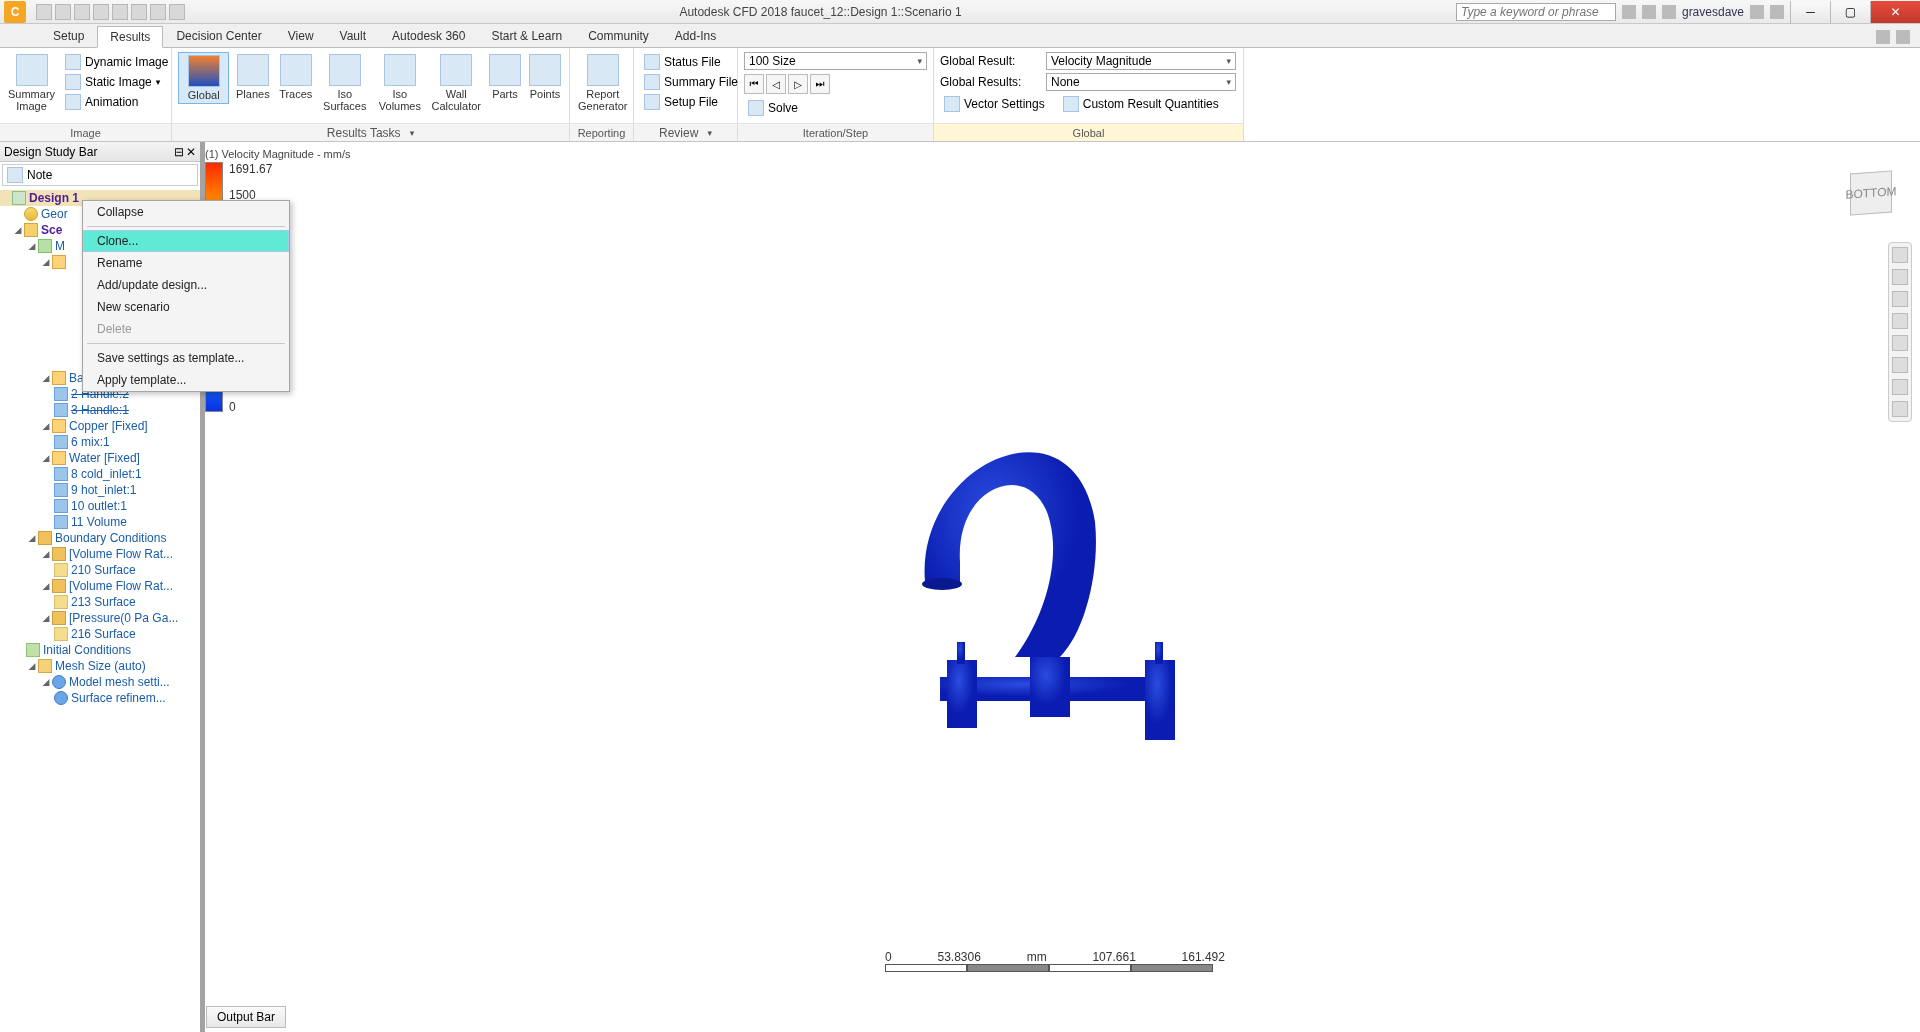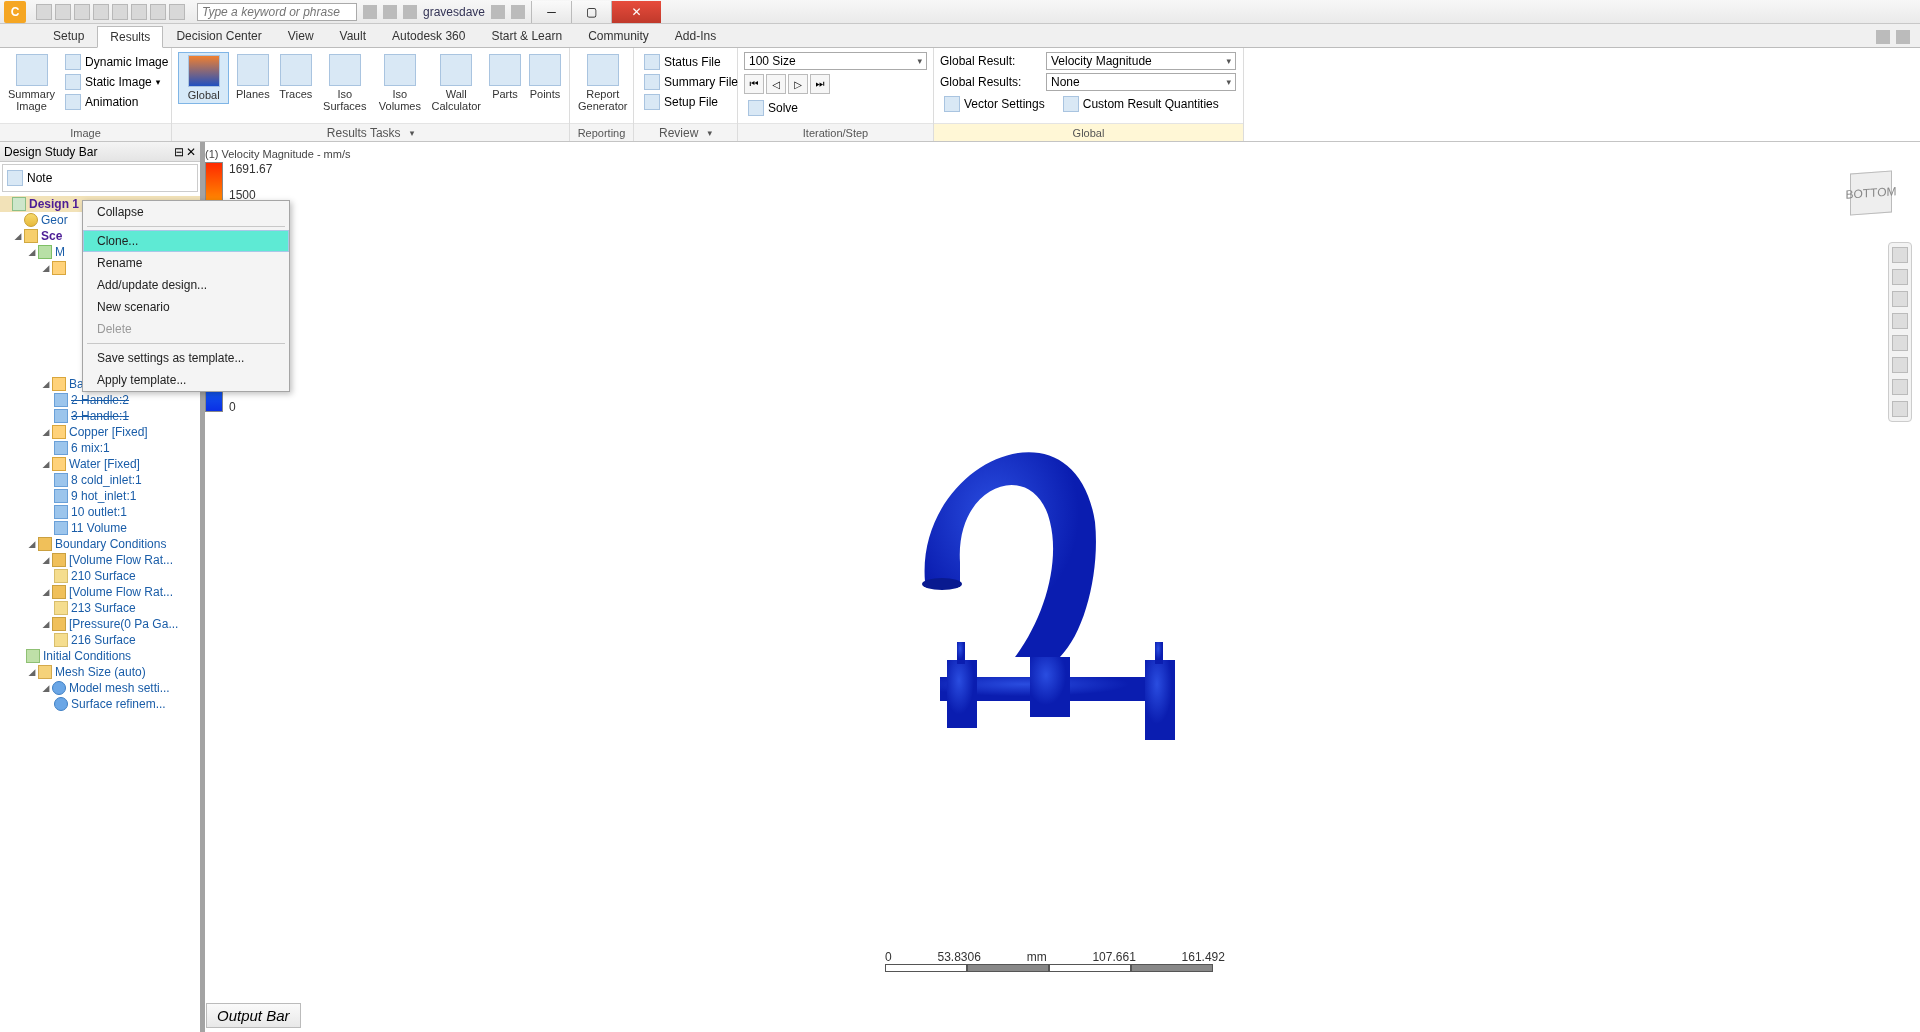--- a/index.html
+++ b/index.html
@@ -41,21 +41,21 @@
 .stepbtns { display:flex; gap:2px; }
 .stepbtn { width:20px; height:20px; border:1px solid #bbb; background:#f6f6f6; display:flex; align-items:center; justify-content:center; font-size:10px; }
 
 
 .main { display:flex; height:calc(1032px - 24px - 24px - 94px); position:relative; }
 
 
 .dsb { width:205px; border-right:5px solid #a3a3a3; display:flex; flex-direction:column; background:#fff; }
 .dsb .hdr { height:20px; background:linear-gradient(#f4f4f4,#e4e4e4); border-bottom:1px solid #c8c8c8; display:flex; align-items:center; padding:0 4px; font-size:11px; }
 .dsb .hdr .ctl { margin-left:auto; display:flex; gap:2px; }
-.dsb .note { height:28px; border:1px solid #ccc; margin:2px; display:flex; align-items:center; padding:0 4px; }
+.dsb .note { height:22px; border:1px solid #ccc; margin:2px; display:flex; align-items:center; padding:0 4px; }
 .dsb .tree { flex:1; overflow:hidden; padding:2px 0; position:relative; }
 .treeitem { display:flex; align-items:center; white-space:nowrap; padding:1px 0; }
 .treeitem .exp { width:12px; text-align:center; color:#666; font-size:9px; }
 .treeitem .ico2 { width:14px; height:14px; margin-right:3px; display:inline-block; }
 .treeitem .txt { color:#1a5da8; }
 .treeitem .txt.strike { text-decoration:line-through; }
 .treeitem.bold .txt { font-weight:bold; color:#4c1d95; }
 .treeitem.sel { background:#f2e2b8; }
 .ico-design{ background: #cde6cb; border:1px solid #8bbf87; }
 .ico-geom  { background:linear-gradient(#f7d96b,#e7b93c); border:1px solid #c9a030; border-radius:50%; }
@@ -88,37 +88,38 @@
 .viewcube { position:absolute; right:28px; top:30px; width:42px; height:42px; background:#eee; border:1px solid #bbb; display:flex; align-items:center; justify-content:center; font-size:8px; color:#888; transform:skewY(-4deg); }
 .navbar3d { position:absolute; right:8px; top:100px; width:24px; background:#f3f3f3; border:1px solid #ccc; border-radius:4px; padding:4px 0; display:flex; flex-direction:column; align-items:center; gap:6px; }
 .navbar3d .nb { width:16px; height:16px; background:#ddd; border:1px solid #bbb; }
 .scalebar { position:absolute; left:680px; bottom:60px; display:flex; align-items:center; font-size:10px; color:#333; }
 .scalebar .seg { width:82px; height:8px; border:1px solid #555; }
 .scalebar .seg.dark{ background:#888; }
 .scalebar .lbls { position:absolute; top:-14px; left:0; width:100%; display:flex; justify-content:space-between; }
 
 
 .outputbar { position:absolute; left:206px; bottom:4px; }
-.outputbar .btn { border:1px solid #bbb; background:linear-gradient(#fafafa,#e8e8e8); padding:3px 10px; font-size:15px;font-style:italic; }
+.outputbar .btn { border:1px solid #bbb; background:linear-gradient(#fafafa,#e8e8e8); padding:3px 10px; font-size:12px; }
 </style>
 </head>
 <body>
 
 <div class="titlebar">
   <div class="logo">C</div>
   <div class="qat">
     <div class="q"></div>
     <div class="q"></div>
     <div class="q"></div>
     <div class="q"></div>
     <div class="q"></div>
     <div class="q"></div>
     <div class="q"></div>
     <div class="q"></div>
   </div>
+  <div class="title">Autodesk CFD 2018   faucet_12::Design 1::Scenario 1</div>
   <div class="right">
     <input class="search" placeholder="Type a keyword or phrase" style="">
     <span class="tinyicon"></span>
     <span class="tinyicon"></span>
     <span class="tinyicon"></span>
     <span class="user">gravesdave</span>
     <span class="tinyicon"></span>
     <span class="tinyicon"></span>
   </div>
   <div class="winbtns">

